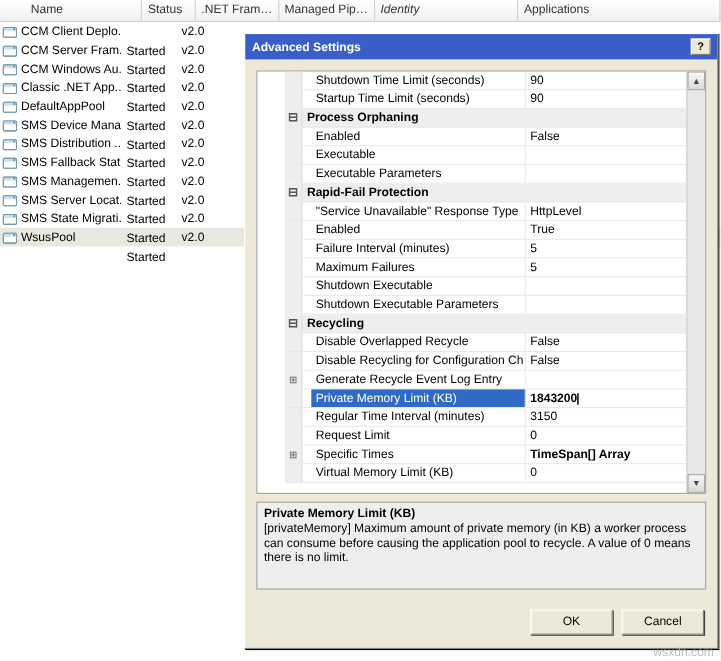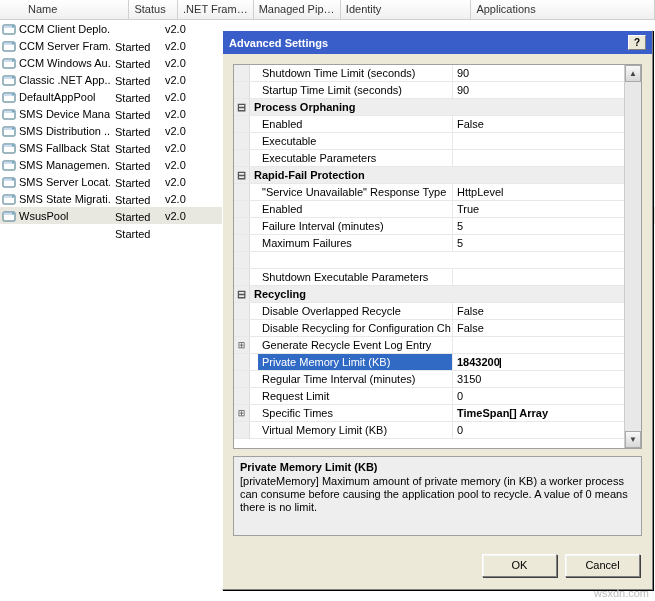--- a/index.html
+++ b/index.html
@@ -31,21 +31,21 @@
     padding: 3px 5px;
     overflow: hidden;
     white-space: nowrap;
     text-overflow: ellipsis;
     color: #333;
   }
   .col-name { width: 110px; margin-left: 23px; }
   .col-status { width: 50px; }
   .col-net { width: 78px; }
   .col-managed { width: 90px; }
-  .col-identity { width: 135px; }
+  .col-identity { width: 135px; font-style: italic; }
   .col-apps { width: 190px; }
   .list-body { }
   .list-row {
     display: flex;
     height: 17px;
     align-items: center;
   }
   .list-row.selected { background: #e8e8e0; }
   .list-row .cn {
     width: 110px;
@@ -122,20 +122,21 @@
     text-align: center;
     font-size: 8px;
     line-height: 15px;
     color: #444;
   }
   .prop-scroll .arrow.down { position: absolute; bottom:0; left:0; right:0; }
   .prop-grid {
     position: absolute;
     left:0; top:0; right:17px; bottom:0;
     overflow: hidden;
+    padding-left: 25px;
   }
   .prow {
     display: flex;
     height: 17px;
     border-bottom: 1px solid #e8e8e8;
   }
   .prow.group {
     background: #eeeeee;
     font-weight: bold;
   }
@@ -485,20 +486,21 @@
         </div>
         <div class="prow">
           <div class="pgutter"></div>
           <div class="pindent"></div>
           <div class="pname">Maximum Failures</div>
           <div class="pval">5</div>
         </div>
         <div class="prow">
           <div class="pgutter"></div>
           <div class="pindent"></div>
+          <div class="pname">Shutdown Executable</div>
           <div class="pval"></div>
         </div>
         <div class="prow">
           <div class="pgutter"></div>
           <div class="pindent"></div>
           <div class="pname">Shutdown Executable Parameters</div>
           <div class="pval"></div>
         </div>
         <div class="prow group">
           <div class="pgutter">⊟</div>

